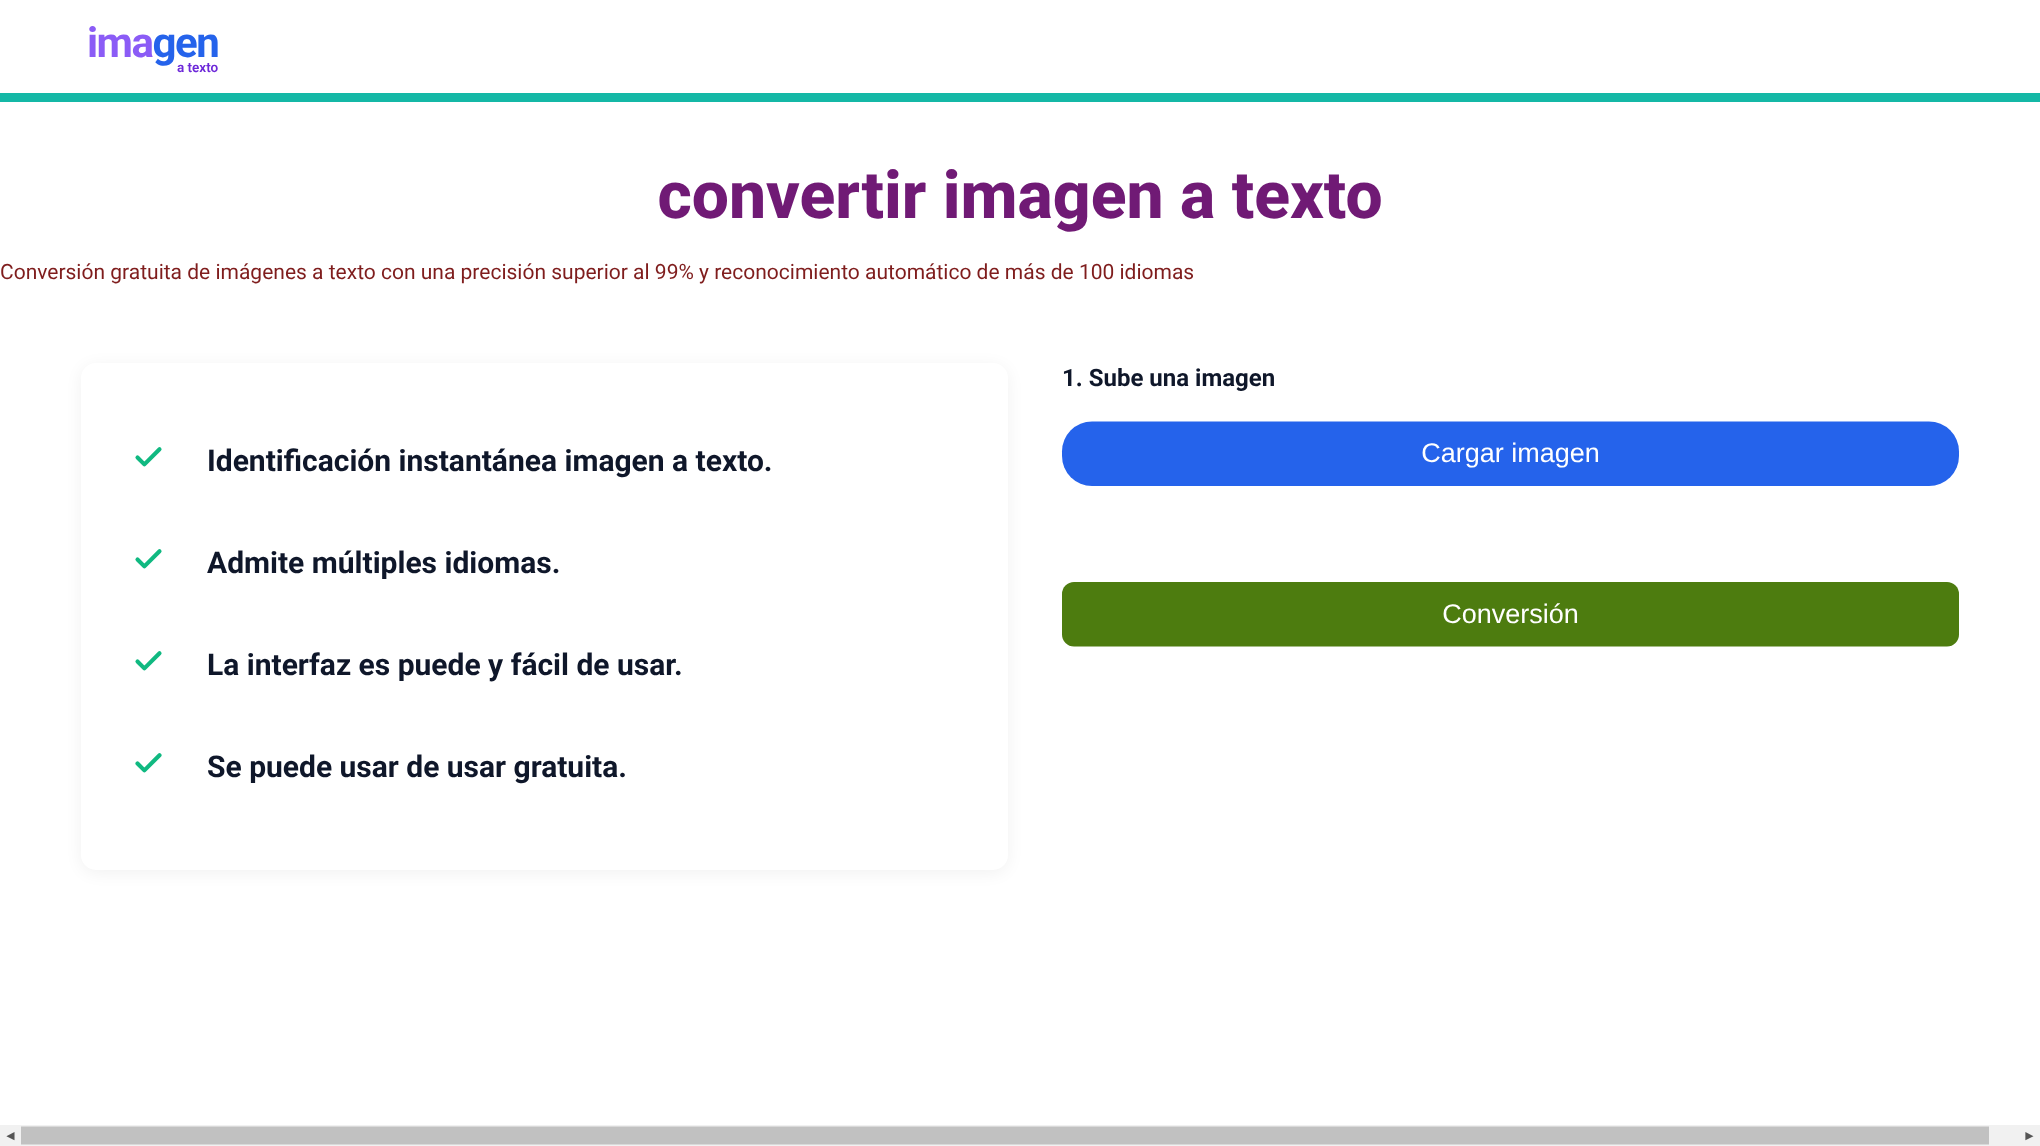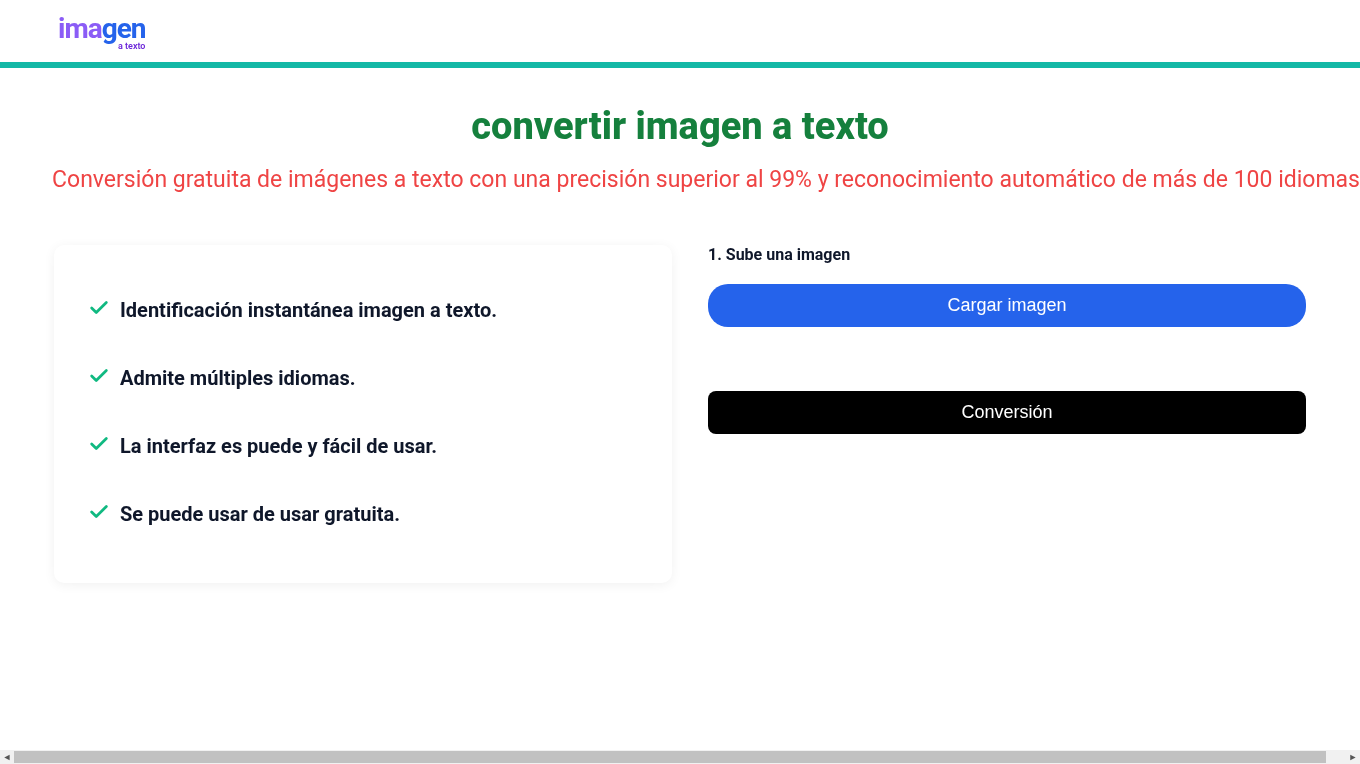--- a/index.html
+++ b/index.html
@@ -49,30 +49,30 @@
     .logo-sub {
       font-size: 9px;
       color: #6d28d9;
       font-weight: 600;
       align-self: flex-end;
       margin-top: -4px;
     }
     
     .main-title {
       text-align: center;
-      font-size: 38px;
+      font-size: 44px;
       font-weight: 800;
-      color: #15803d;
+      color: #701a75;
       margin-top: 36px;
     }
     
     .subtitle {
-      text-align: right;
-      font-size: 23px;
-      color: #ef4444;
+      text-align: left;
+      font-size: 14px;
+      color: #7f1d1d;
       margin-top: 18px;
     }
     
     .content-area {
       display: flex;
       margin-top: 52px;
       padding: 0 54px;
       gap: 36px;
     }
     
@@ -81,21 +81,21 @@
       background: #ffffff;
       border-radius: 10px;
       box-shadow: 0 2px 12px rgba(0,0,0,0.06);
       padding: 50px 34px 54px 34px;
     }
     
     .feature-item {
       display: flex;
       align-items: flex-start;
       margin-bottom: 38px;
-      gap: 10px;
+      gap: 28px;
     }
     
     .feature-item:last-child {
       margin-bottom: 0;
     }
     
     .check-icon {
       color: #10b981;
       flex-shrink: 0;
       width: 22px;
@@ -129,21 +129,21 @@
       font-weight: 400;
       border: none;
       border-radius: 20px;
       padding: 11px 0;
       cursor: pointer;
       margin-bottom: 32px;
     }
     
     .convert-button {
       width: 100%;
-      background: #000000;
+      background: #4d7c0f;
       color: #ffffff;
       font-size: 18px;
       font-weight: 400;
       border: none;
       border-radius: 8px;
       padding: 11px 0;
       cursor: pointer;
       margin-top: 32px;
     }
     

